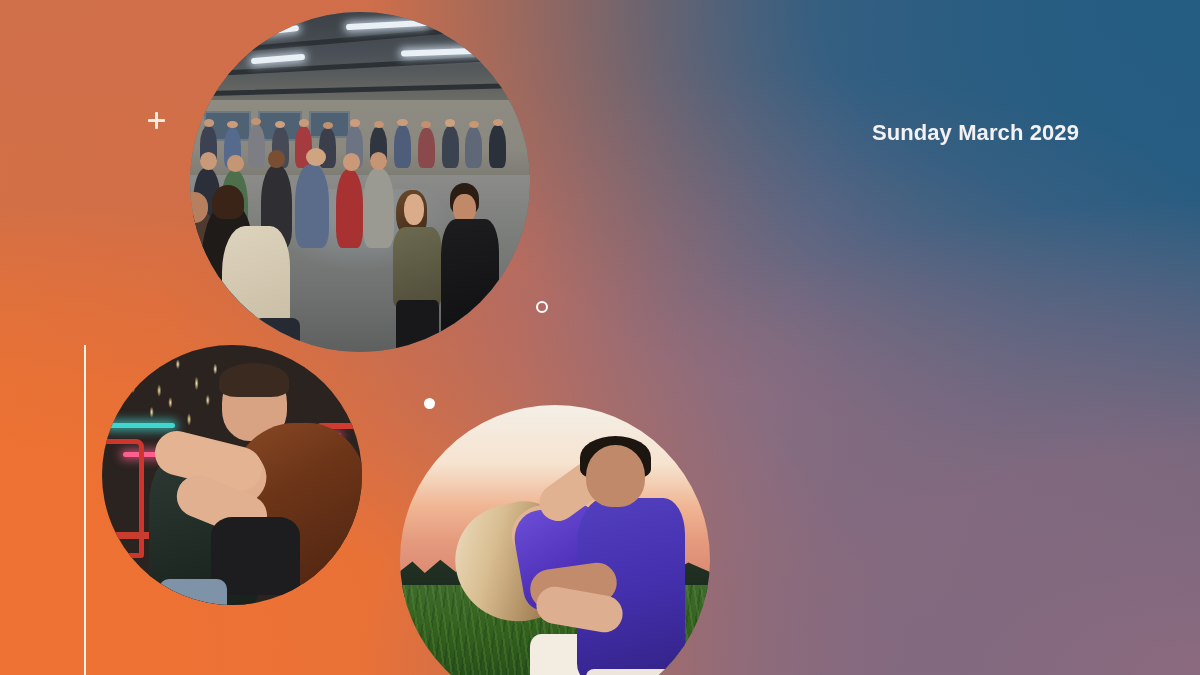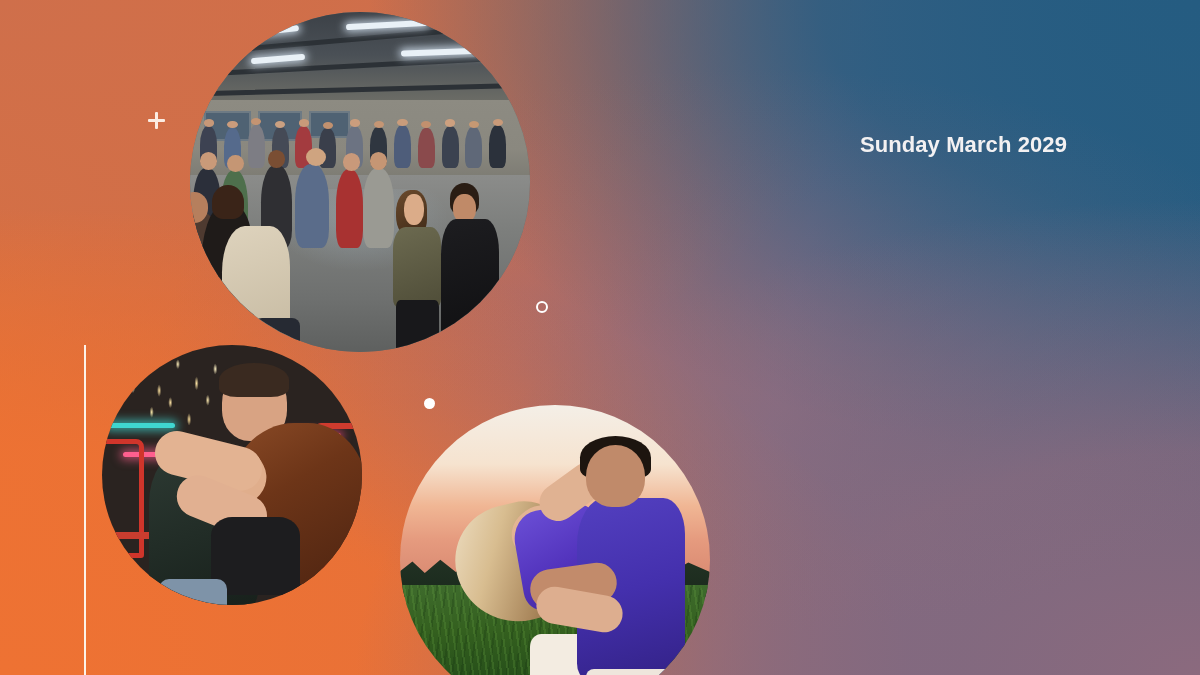--- a/index.html
+++ b/index.html
@@ -310,21 +310,21 @@
   .title {
     margin: 0;
     color: #ffffff;
     font-size: 61px;
     line-height: 71px;
     font-weight: 400;
     letter-spacing: -0.3px;
     white-space: pre-line;
   }
   .subtitle {
-    margin: 12px;
+    margin: 0;
     padding-top: 58px;
     color: #f3f1f2;
     font-size: 22px;
     font-weight: 700;
     letter-spacing: 0.1px;
   }
 </style>
 </head>
 <body>
 

